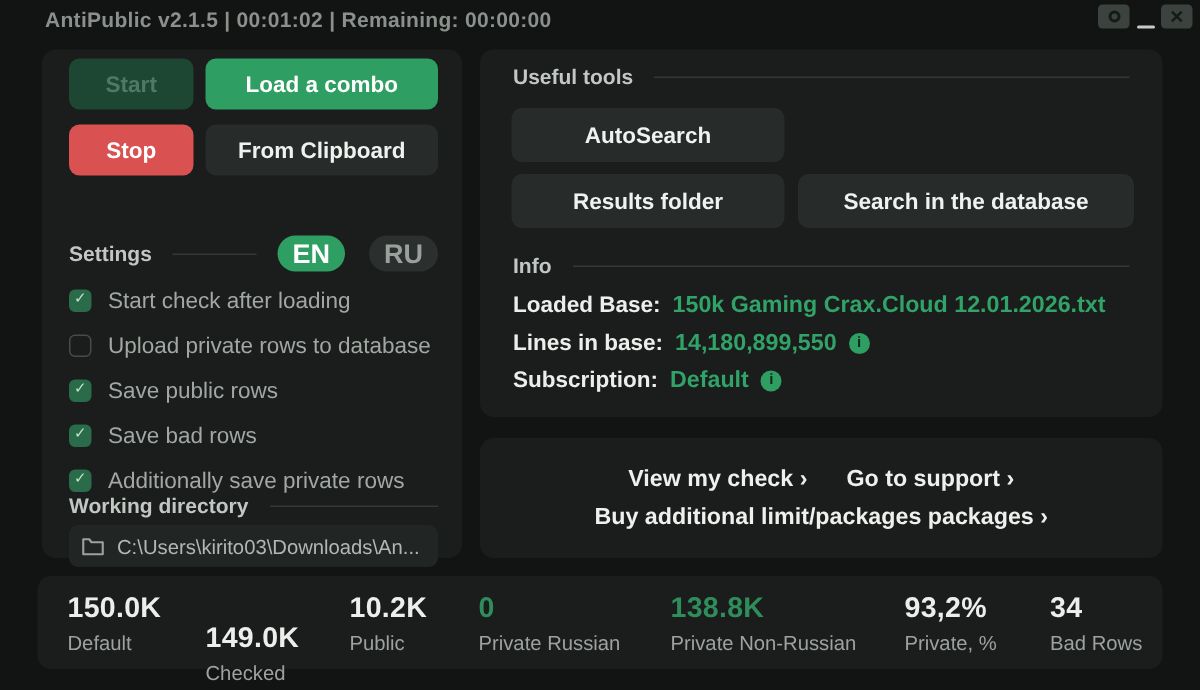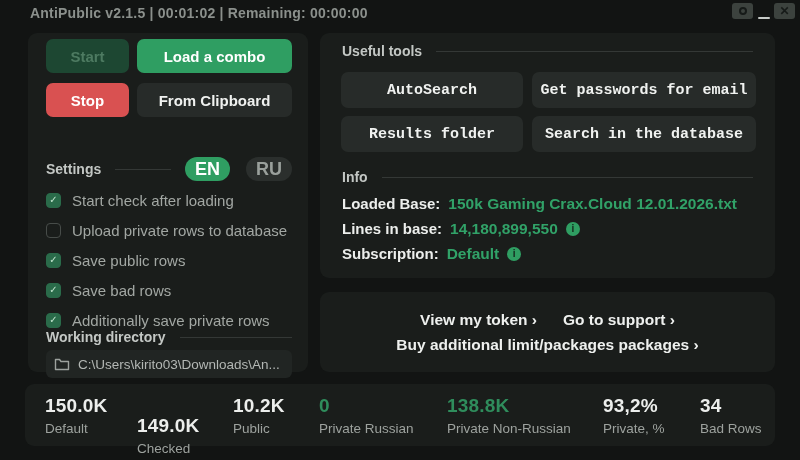--- a/index.html
+++ b/index.html
@@ -88,21 +88,21 @@
   }
   #workdir-field svg { flex:0 0 auto; }
   .path-text {
     font-size:13.5px; color:#b3b7b4; white-space:nowrap; overflow:hidden;
   }
 
   
   #tools-head { width:411px; }
   .tool-btn {
     position:absolute; height:36px; background:#272b29; border:none; border-radius:7px;
-    font-family:Liberation Mono, monospace;
+    font-family:Liberation Sans, sans-serif;
     color:#f0f2f0; font-size:15px; font-weight:700; cursor:pointer;
     display:flex; align-items:center; justify-content:center;
   }
   #tool-0 { left:21px;  top:39px;  width:182px; }
   #tool-1 { left:212px; top:39px;  width:224px; }
   #tool-2 { left:21px;  top:83px;  width:182px; }
   #tool-3 { left:212px; top:83px;  width:224px; }
 
   #info-head { position:absolute; left:22px; top:136px; width:411px; }
   #info-rows { position:absolute; left:22px; top:158px; width:411px; }
@@ -197,21 +197,20 @@
     <span class="path-text">C:\Users\kirito03\Downloads\An...</span>
   </div>
 </div>
 
 <div class="panel" id="tools-panel">
   <div class="sec-head" id="tools-head">
     <span class="sec-label">Useful tools</span>
     <span class="sec-line"></span>
   </div>
   <button class="tool-btn" id="tool-0">AutoSearch</button>
-  <button class="tool-btn" id="tool-1">Get passwords for email</button>
   <button class="tool-btn" id="tool-2">Results folder</button>
   <button class="tool-btn" id="tool-3">Search in the database</button>
 
   <div class="sec-head" id="info-head">
     <span class="sec-label">Info</span>
     <span class="sec-line"></span>
   </div>
   <div id="info-rows">
     <div class="info-row">
       <span class="info-label">Loaded Base:</span>
@@ -225,21 +224,21 @@
     <div class="info-row">
       <span class="info-label">Subscription:</span>
       <span class="info-value">Default</span>
       <span class="info-icon">i</span>
     </div>
   </div>
 </div>
 
 <div class="panel" id="links-panel">
   <div class="links-row">
-    <span class="link">View my token ›</span>
+    <span class="link">View my check ›</span>
     <span class="link">Go to support ›</span>
   </div>
   <div class="links-row">
     <span class="link">Buy additional limit/packages packages ›</span>
   </div>
 </div>
 
 <div class="panel" id="stats-bar">
   <div class="stat" style="left: 20px;">
     <div class="stat-value">150.0K</div>

